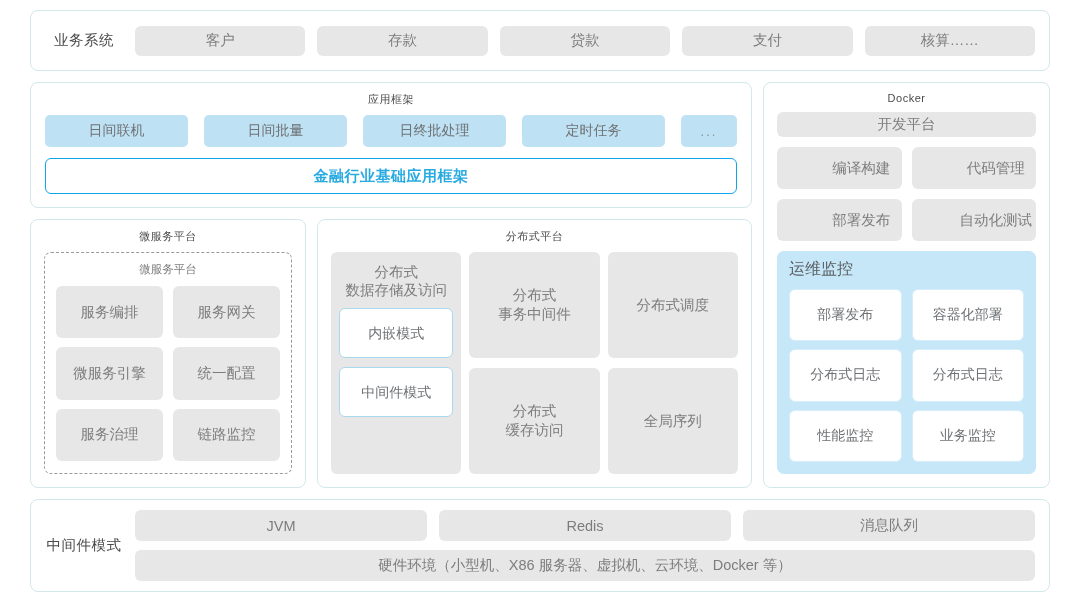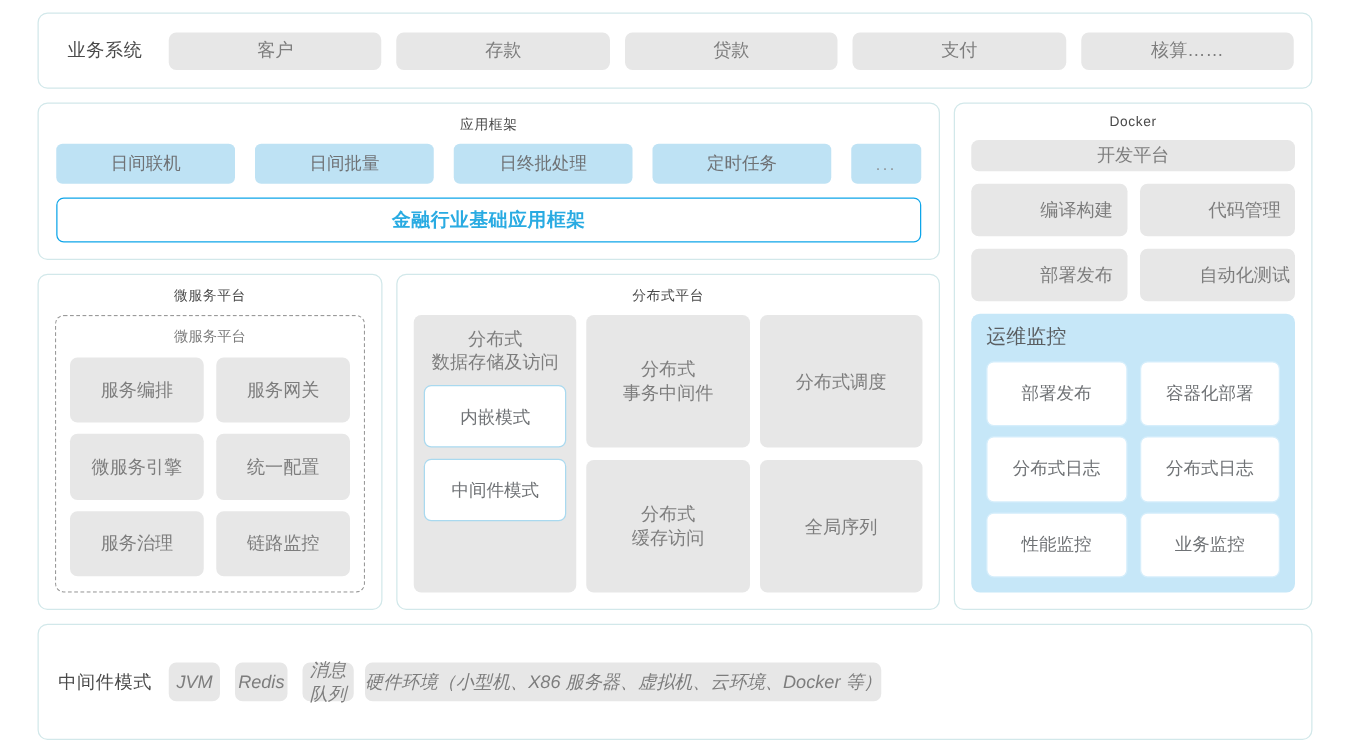--- a/index.html
+++ b/index.html
@@ -171,21 +171,21 @@
   }
   .ops-grid .wcard { height: auto; min-height: 30px; border-color: #d6eefb; font-size: 14px; }
 
   
   .infra-row {
     display: flex; align-items: center;
     padding: 10px 14px;
     gap: 12px;
     height: 93px;
   }
-  .infra-stack { display: flex; flex-direction: row; gap: 9px; flex: 1; font-style: italic; }
+  .infra-stack { display: flex; flex-direction: column; gap: 9px; flex: 1; }
   .infra-top { display: flex; gap: 12px; }
   .infra-top .gcard { flex: 1; height: 31px; }
   .infra-bottom .gcard { width: 100%; height: 31px; }
 </style>
 </head>
 <body>
 
 <div class="page">
 
   <section class="panel biz-row">

